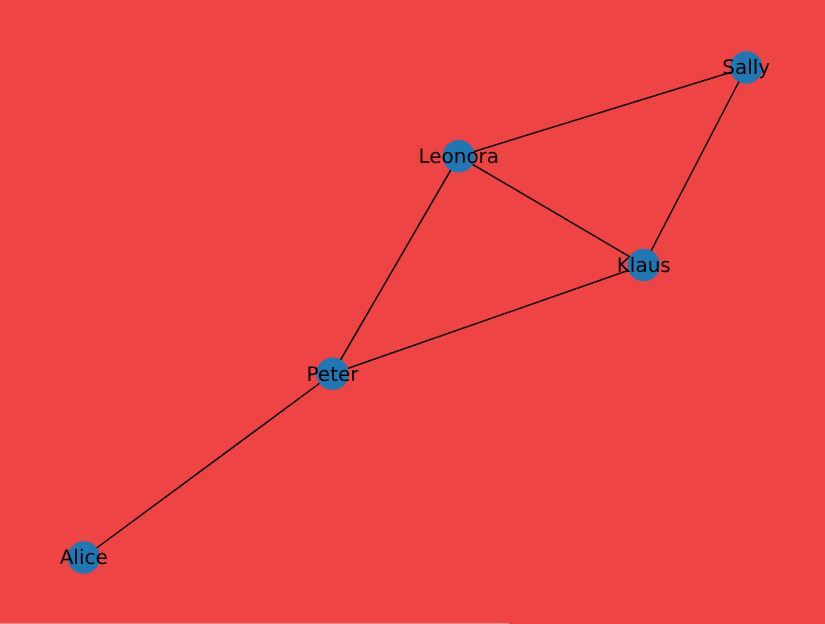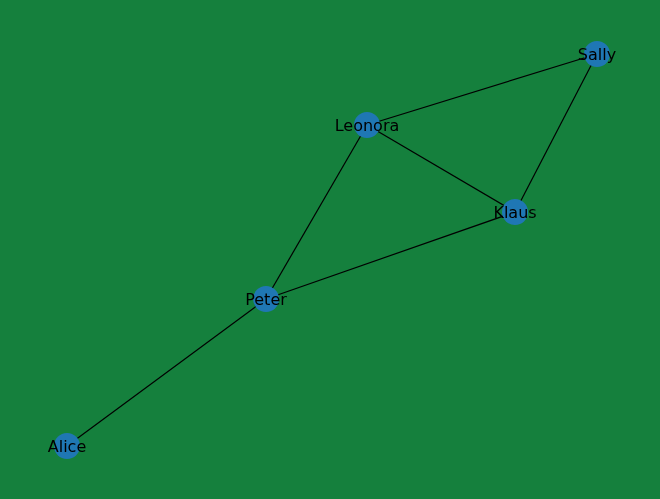--- a/index.html
+++ b/index.html
@@ -4,21 +4,21 @@
 <style>
   html, body {
     margin: 0;
     padding: 0;
     background: #ffffff;
   }
   .figure {
     position: relative;
     width: 660px;
     height: 499px;
-    background: #15803d;
+    background: #ef4444;
     overflow: hidden;
   }
   .graph-svg {
     display: block;
     width: 660px;
     height: 499px;
   }
   .node-label {
     font-family: "DejaVu Sans", sans-serif;
     font-size: 16px;

